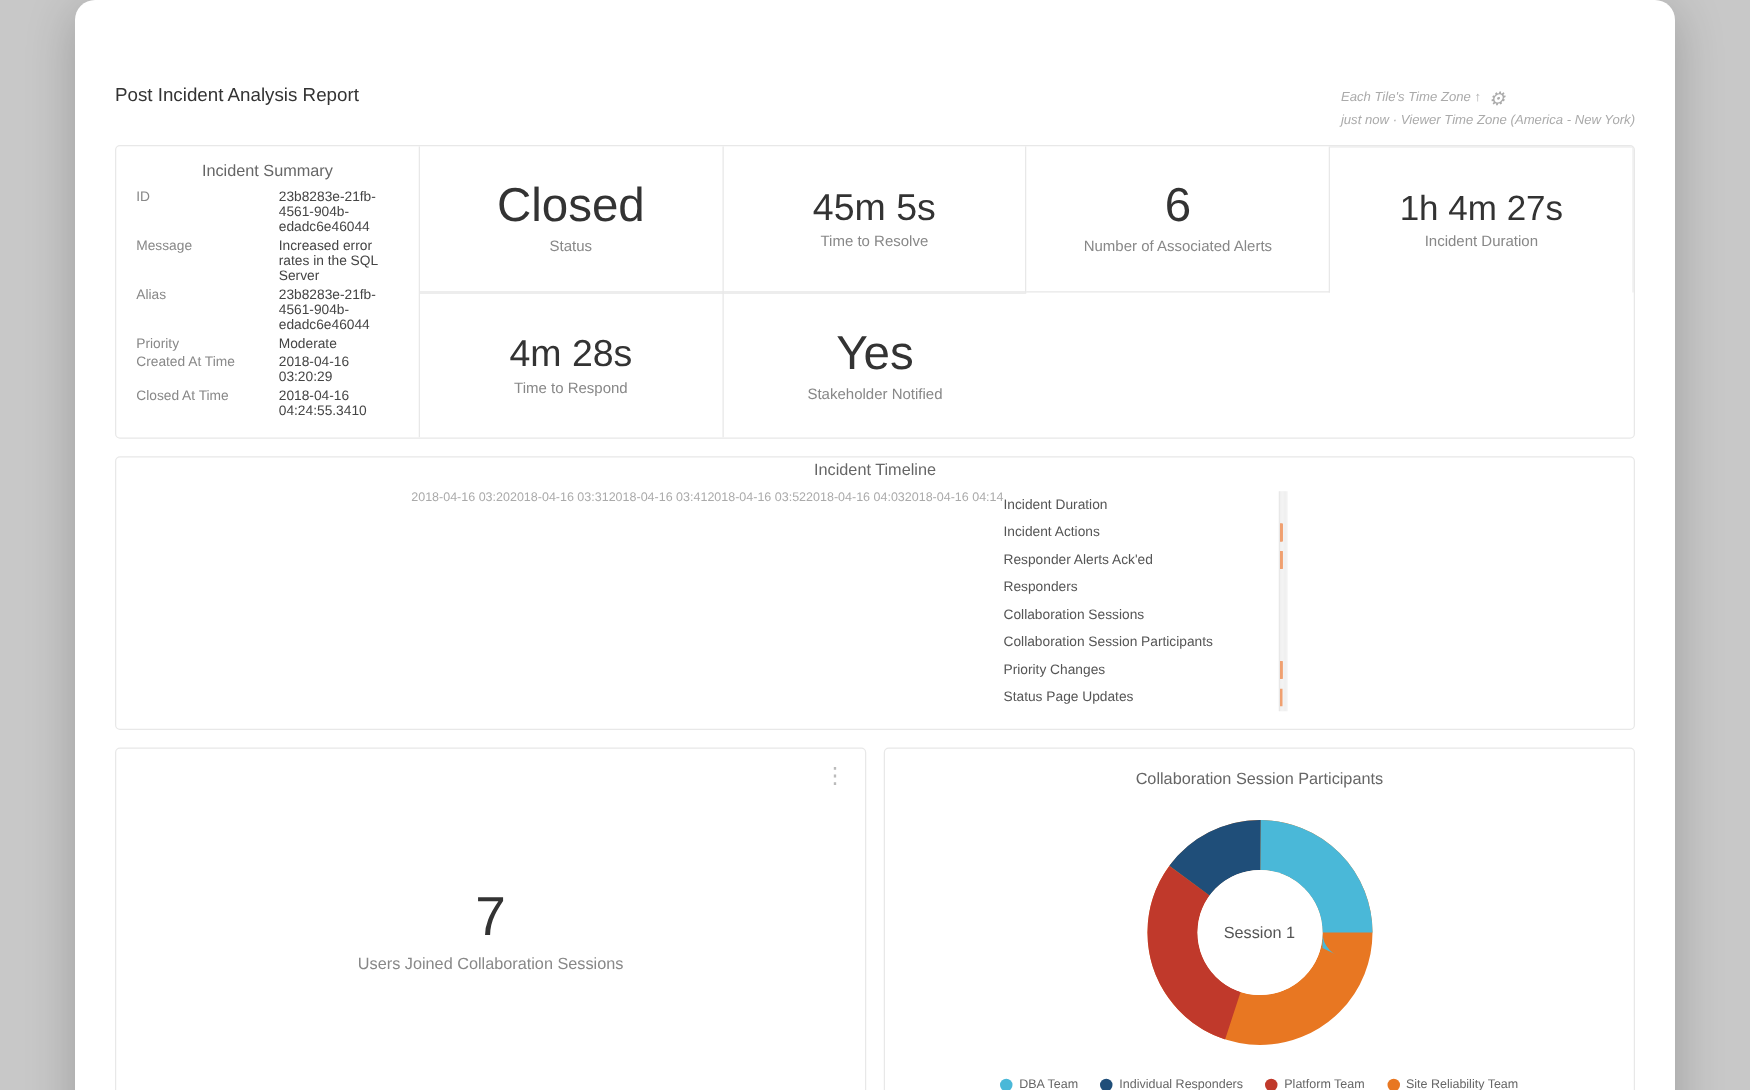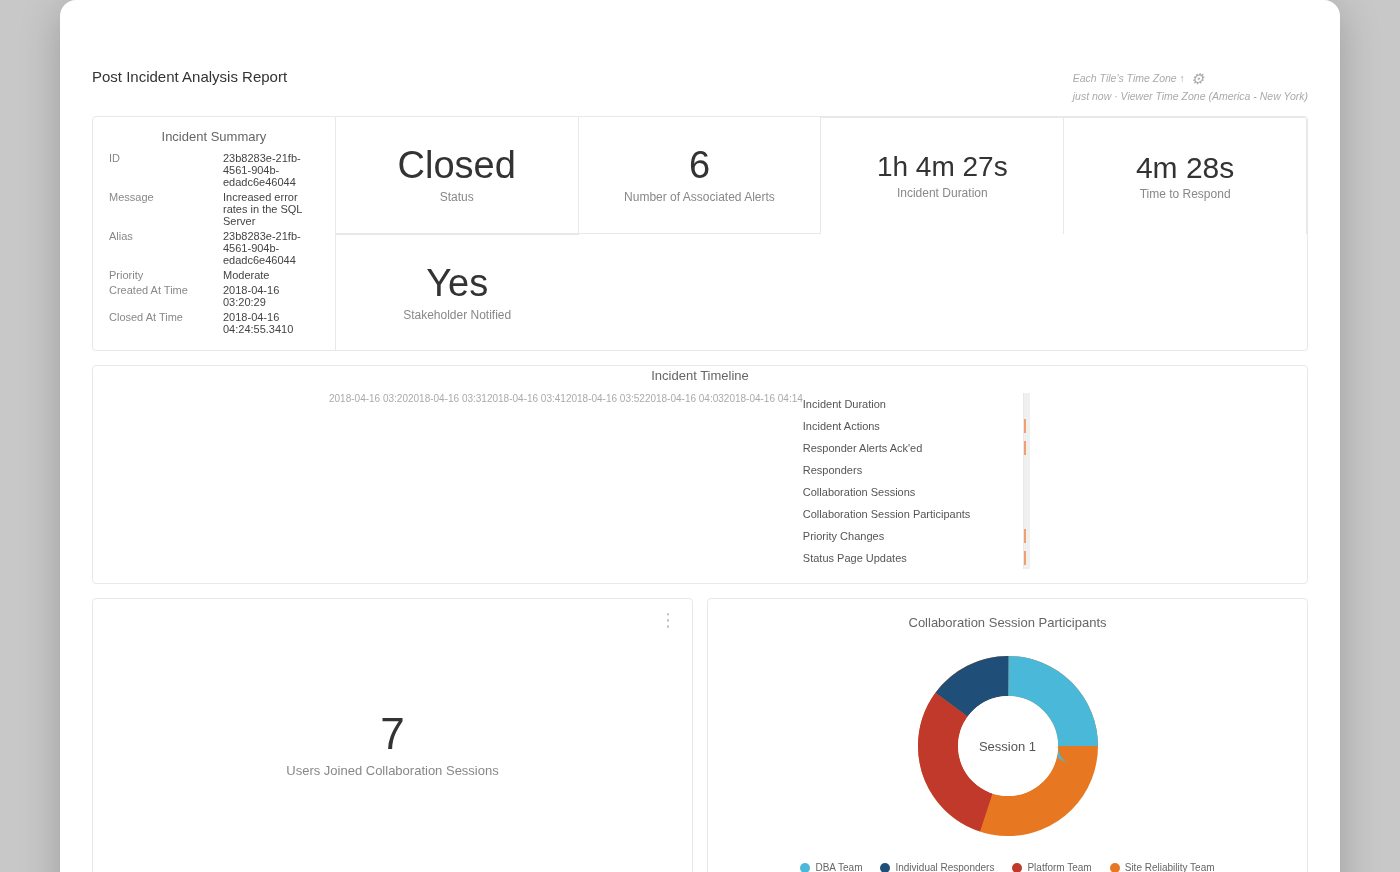--- a/index.html
+++ b/index.html
@@ -342,20 +342,24 @@
         <div class="summary-row">
           <span class="summary-key">Closed At Time</span>
           <span class="summary-val">2018-04-16 04:24:55.3410</span>
         </div>
       </div>
     </div>
 
     <div class="cell">
       <span class="metric-big">Closed</span>
       <span class="metric-label">Status</span>
+    </div>
+    <div class="cell">
+      <span class="metric-big" style="font-size:30px;">45m 5s</span>
+      <span class="metric-label">Time to Resolve</span>
     </div>
     <div class="cell">
       <span class="metric-big">6</span>
       <span class="metric-label">Number of Associated Alerts</span>
     </div>
 
     <div class="cell row2">
       <span class="metric-big" style="font-size:28px;">1h 4m 27s</span>
       <span class="metric-label">Incident Duration</span>
     </div>

